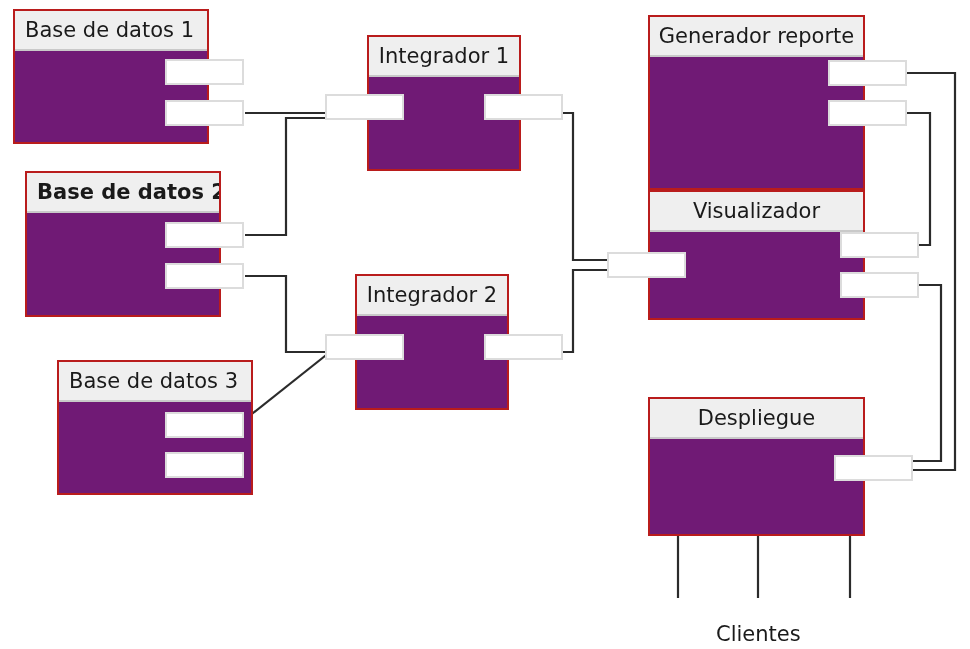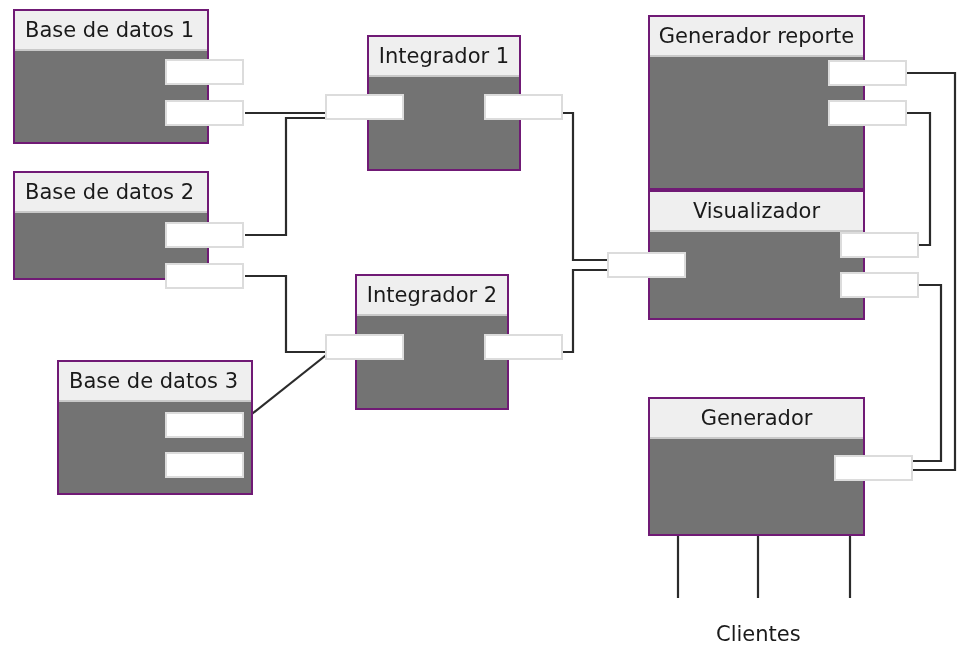--- a/index.html
+++ b/index.html
@@ -24,22 +24,22 @@
     left: 0;
     top: 0;
     width: 970px;
     height: 649px;
     pointer-events: none;
   }
   
   .component {
     position: absolute;
     box-sizing: border-box;
-    background: #737373;
-    border: 2px solid #701a75;
+    background: #701a75;
+    border: 2px solid #b91c1c;
   }
   .component > .comp-title {
     box-sizing: border-box;
     height: 40px;
     line-height: 38px;
     background: #efefef;
     border-bottom: 2px solid #c9c9c9;
     color: #1a1a1a;
     font-size: 21px;
     white-space: nowrap;
@@ -100,40 +100,40 @@
         <line x1="678" x2="678" y1="536" y2="598"></line>
         <line x1="758" x2="758" y1="536" y2="598"></line>
         <line x1="850" x2="850" y1="536" y2="598"></line>
       </g>
   </svg>
 
   <div id="component-layer">
       <div class="component" style="left: 13px; top: 9px; width: 196px; height: 135px;">
         <div class="comp-title title-left">Base de datos 1</div>
       </div>
-      <div class="component" style="left: 13px; top: 171px; width: 196px; height: 109px;">
+      <div class="component" style="left: 25px; top: 171px; width: 196px; height: 146px; font-weight: bold;">
         <div class="comp-title title-left">Base de datos 2</div>
       </div>
       <div class="component" style="left: 13px; top: 360px; width: 196px; height: 135px; margin-left: 44px;">
         <div class="comp-title title-left">Base de datos 3</div>
       </div>
       <div class="component" style="left: 367px; top: 35px; width: 154px; height: 136px;">
         <div class="comp-title title-center">Integrador 1</div>
       </div>
       <div class="component" style="left: 355px; top: 274px; width: 154px; height: 136px;">
         <div class="comp-title title-center">Integrador 2</div>
       </div>
       <div class="component shadowed" style="left: 648px; top: 15px; width: 217px; height: 175px;">
         <div class="comp-title title-center">Generador reporte</div>
       </div>
       <div class="component" style="left: 648px; top: 190px; width: 217px; height: 130px;">
         <div class="comp-title title-center">Visualizador</div>
       </div>
       <div class="component" style="left: 648px; top: 397px; width: 217px; height: 139px;">
-        <div class="comp-title title-center">Generador</div>
+        <div class="comp-title title-center">Despliegue</div>
       </div>
     </div>
 
   <div id="port-layer">
       <div class="port" style="left: 165px; top: 59px;"></div>
       <div class="port" style="left: 165px; top: 100px;"></div>
       <div class="port" style="left: 165px; top: 222px;"></div>
       <div class="port" style="left: 165px; top: 263px;"></div>
       <div class="port" style="left: 165px; top: 412px;"></div>
       <div class="port" style="left: 165px; top: 452px;"></div>

